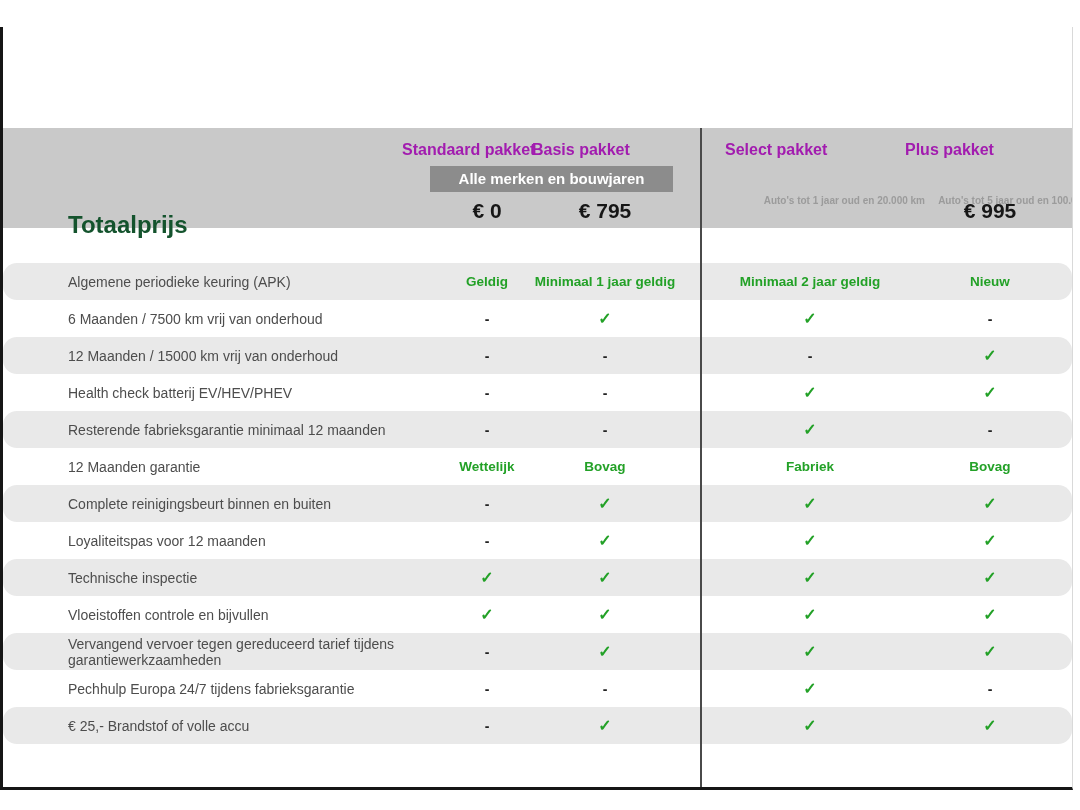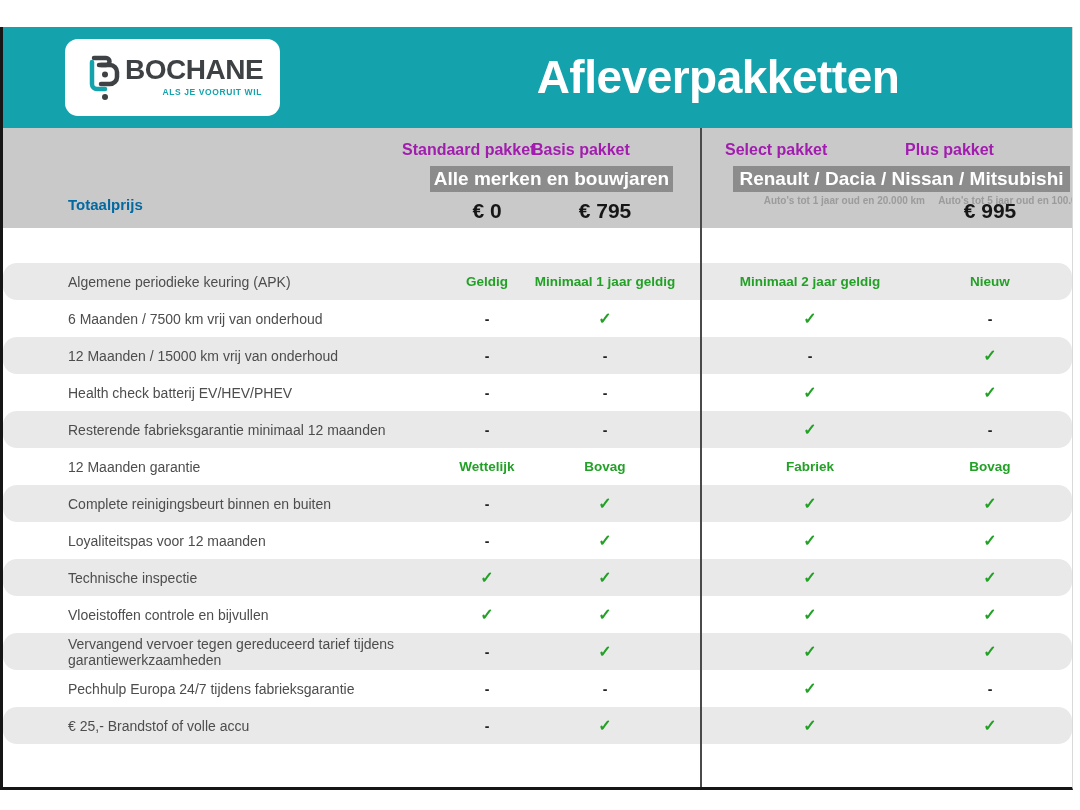--- a/index.html
+++ b/index.html
@@ -26,29 +26,29 @@
   }
   .page-title{
     position:absolute; left:420px; top:0; width:590px; height:101px; line-height:101px;
     text-align:center; color:#ffffff; font-size:46px; font-weight:bold; letter-spacing:-0.5px;
   }
   
   .pricing-header{ position:absolute; left:0; top:101px; width:100%; height:100px; background:#c9c9c9; }
   .colname{ position:absolute; top:13px; height:20px; text-align:left; font-size:16px; font-weight:bold; color:#a21caf; }
   .banner{
     position:absolute; top:38px; height:26px; line-height:26px; background:#8c8c8c;
-    color:#ffffff; text-align:center; font-size:19px; font-weight:bold;
+    color:#ffffff; text-align:center; font-size:15px; font-weight:bold;
   }
   .banner1{ left:427px; width:243px; }
   .banner2{ left:730px; width:337px; }
   .cond{ position:absolute; top:67px; height:12px; text-align:right; font-size:10px; font-weight:bold; color:#9b9b9b; }
   .cond3{ left:692px; width:230px; }
   .cond4{ left:872px; width:230px; }
   .price{ position:absolute; top:70px; height:26px; line-height:26px; text-align:center; font-size:21px; font-weight:bold; color:#161616; }
-  .total-label{ position:absolute; left:65px; top:64px; height:26px; line-height:26px; font-size:15px; font-weight:bold; color:#0369a1; }
+  .total-label{ position:absolute; left:65px; top:84px; height:26px; line-height:26px; font-size:24px; font-weight:bold; color:#14532d; }
   .col1{ left:399px; width:170px; }
   .col2{ left:529px; width:146px; }
   .col3{ left:722px; width:170px; }
   .col4{ left:902px; width:170px; }
   
   .rows{ position:absolute; left:0; top:236px; width:100%; }
   .feature-row{ position:relative; height:37px; background:#ffffff; }
   .feature-row.shade{ background:#e9e9e9;border-radius:14px; }
   .feature-label{
     position:absolute; left:65px; top:0; width:360px; height:100%;
@@ -62,45 +62,28 @@
   .cell.check{ color:#23a127; font-size:16px; font-weight:bold; }
   .cell.dash{ color:#222222; font-size:14px; font-weight:bold; }
   
   .divider{ position:absolute; left:697px; top:101px; width:2px; height:659px; background:#4a4a4a; }
 </style>
 </head>
 <body>
 
 <div class="sheet">
 
-  <div class="topbar">
-    <div class="logo-box">
-      <span class="logo-icon">
-        <svg width="36" height="52" viewBox="0 0 36 52">
-          <path d="M7 6 h12 a3.5 3.5 0 0 1 0 7 h-7" fill="none" stroke="#3f4245" stroke-width="4.5" stroke-linecap="round"></path>
-          <path d="M14 13 h9 a7 7 0 0 1 7 7 v5 a7 7 0 0 1 -7 7 h-9" fill="none" stroke="#3f4245" stroke-width="4.5" stroke-linecap="round"></path>
-          <circle cx="18" cy="22.5" r="3" fill="#3f4245"></circle>
-          <path d="M5 10 v22 a5 5 0 0 0 5 5 h8" fill="none" stroke="#14a3ac" stroke-width="4.5" stroke-linecap="round"></path>
-          <circle cx="18" cy="45" r="3" fill="#3f4245"></circle>
-        </svg>
-      </span>
-      <span class="logo-name">BOCHANE</span>
-      <span class="logo-tagline">ALS JE VOORUIT WIL</span>
-    </div>
-    <div class="page-title">Afleverpakketten</div>
-  </div>
 
   <div class="pricing-header">
     <div class="colname col1">Standaard pakket</div>
     <div class="colname col2">Basis pakket</div>
     <div class="colname col3">Select pakket</div>
     <div class="colname col4">Plus pakket</div>
 
     <div class="banner banner1">Alle merken en bouwjaren</div>
-    <div class="banner banner2">Renault / Dacia / Nissan / Mitsubishi</div>
 
     <div class="cond cond3">Auto's tot 1 jaar oud en 20.000 km</div>
     <div class="cond cond4">Auto's tot 5 jaar oud en 100.000 km</div>
 
     <div class="total-label">Totaalprijs</div>
     <div class="price col1">€ 0</div>
     <div class="price col2">€ 795</div>
     <div class="price col4">€ 995</div>
   </div>
 

